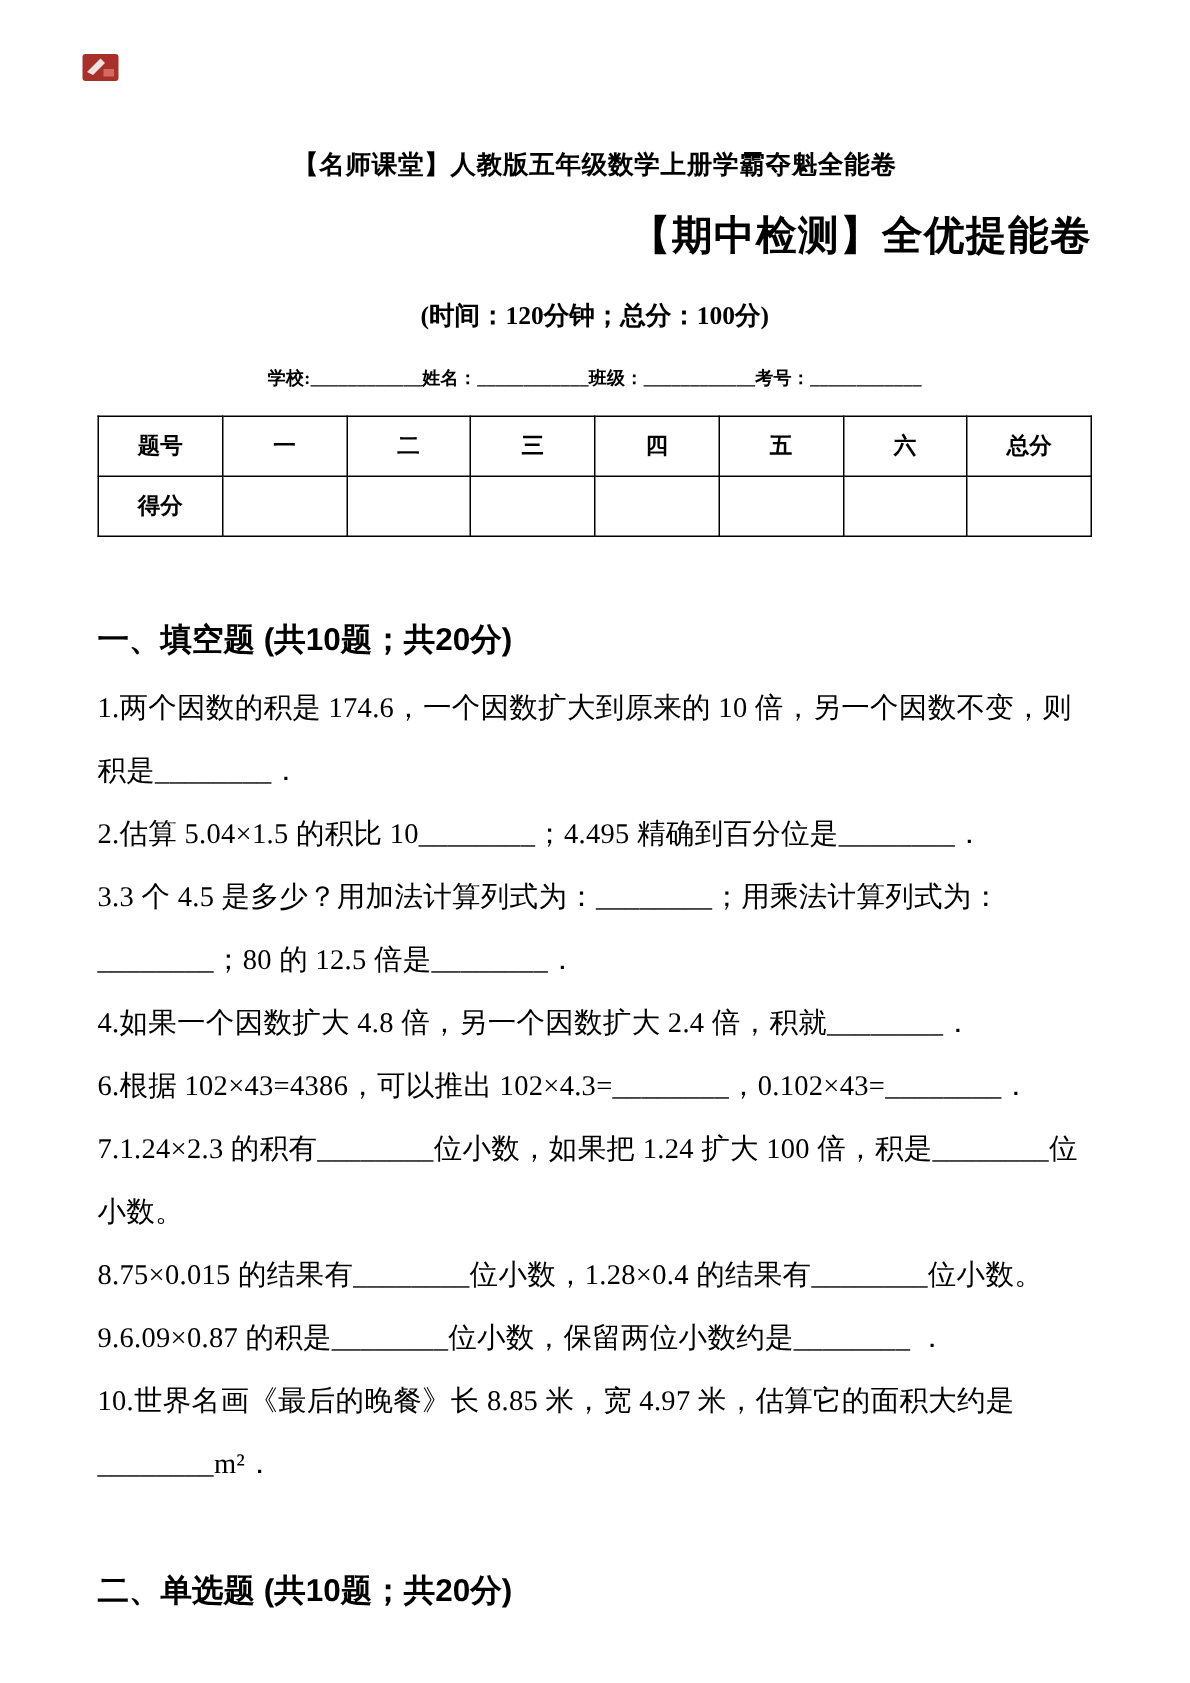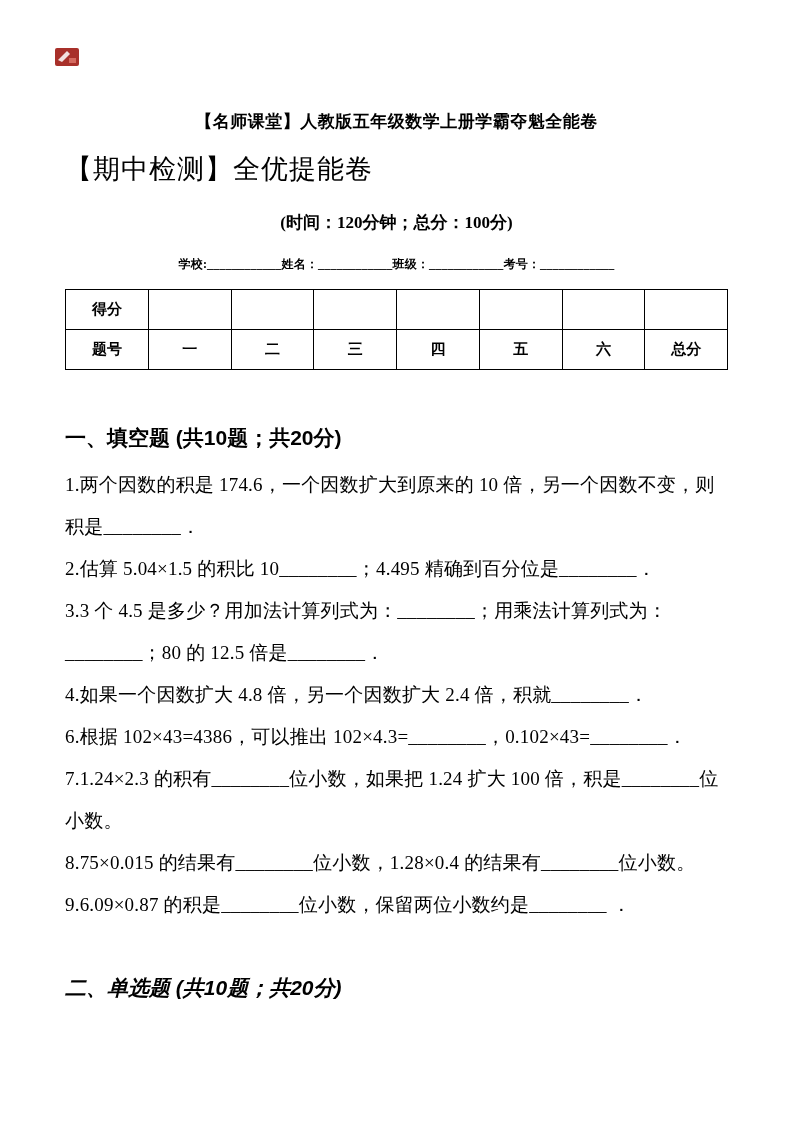--- a/index.html
+++ b/index.html
@@ -10,43 +10,42 @@
     background: #ffffff;
     color: #000000;
     font-family: "Liberation Serif", serif;
     overflow: hidden;
   }
   .page {
     position: relative;
     width: 793px;
     height: 931px;
     padding: 36px 65px 16px 65px;
-    margin-top: 12px;
   }
   .brand-logo {
     position: absolute;
     left: 54px;
     top: 34px;
     width: 26px;
     height: 22px;
   }
   .title1 {
     margin: 62px 0 0 0;
     text-align: center;
     font-family: "Liberation Sans", sans-serif;
     font-size: 17px;
     font-weight: bold;
     letter-spacing: 0.5px;
   }
   .title2 {
     margin: 18px 0 0 0;
-    text-align: left;
+    text-align: right;
     font-family: "Liberation Sans", sans-serif;
     font-size: 27px;
-    font-weight: normal;
+    font-weight: bold;
     letter-spacing: 1px;
   }
   .meta-line {
     margin: 24px 0 0 0;
     text-align: center;
     font-size: 17px;
     font-weight: bold;
   }
   .fields-line {
     margin: 22px 0 0 0;
@@ -72,21 +71,20 @@
     font-family: "Liberation Serif", serif;
   }
   .section-heading {
     margin: 54px 0 0 0;
     font-size: 21px;
     font-weight: bold;
     font-family: "Liberation Sans", sans-serif;
   }
   .section-heading.second {
     margin-top: 48px;
-    font-style: italic;
   }
   .questions {
     margin-top: 12px;
   }
   .questions p {
     margin: 0;
     font-size: 19px;
     line-height: 42px;
     letter-spacing: 0.2px;
   }
@@ -106,50 +104,51 @@
 
   <div class="title2">【期中检测】全优提能卷</div>
 
   <div class="meta-line">(时间：120分钟；总分：100分)</div>
 
   <div class="fields-line">学校:____________姓名：____________班级：____________考号：____________</div>
 
   <table class="score-table">
     <tbody>
       <tr>
+        <td>题号</td>
+        <td>一</td>
+        <td>二</td>
+        <td>三</td>
+        <td>四</td>
+        <td>五</td>
+        <td>六</td>
+        <td>总分</td>
+      </tr>
+      <tr>
         <td>得分</td>
         <td></td>
         <td></td>
         <td></td>
         <td></td>
         <td></td>
         <td></td>
         <td></td>
-      </tr>
-      <tr>
-        <td>题号</td>
-        <td>一</td>
-        <td>二</td>
-        <td>三</td>
-        <td>四</td>
-        <td>五</td>
-        <td>六</td>
-        <td>总分</td>
       </tr>
     </tbody>
   </table>
 
   <div class="section-heading">一、填空题 (共10题；共20分)</div>
 
   <div class="questions">
     <p>1.两个因数的积是 174.6，一个因数扩大到原来的 10 倍，另一个因数不变，则积是________．</p>
     <p>2.估算 5.04×1.5 的积比 10________；4.495 精确到百分位是________．</p>
     <p>3.3 个 4.5 是多少？用加法计算列式为：________；用乘法计算列式为：________；80 的 12.5 倍是________．</p>
     <p>4.如果一个因数扩大 4.8 倍，另一个因数扩大 2.4 倍，积就________．</p>
     <p>6.根据 102×43=4386，可以推出 102×4.3=________，0.102×43=________．</p>
     <p>7.1.24×2.3 的积有________位小数，如果把 1.24 扩大 100 倍，积是________位小数。</p>
     <p>8.75×0.015 的结果有________位小数，1.28×0.4 的结果有________位小数。</p>
     <p>9.6.09×0.87 的积是________位小数，保留两位小数约是________ ．</p>
+    <p>10.世界名画《最后的晚餐》长 8.85 米，宽 4.97 米，估算它的面积大约是________m²．</p>
   </div>
 
   <div class="section-heading second">二、单选题 (共10题；共20分)</div>
 
 </div>
 
 </body></html>

